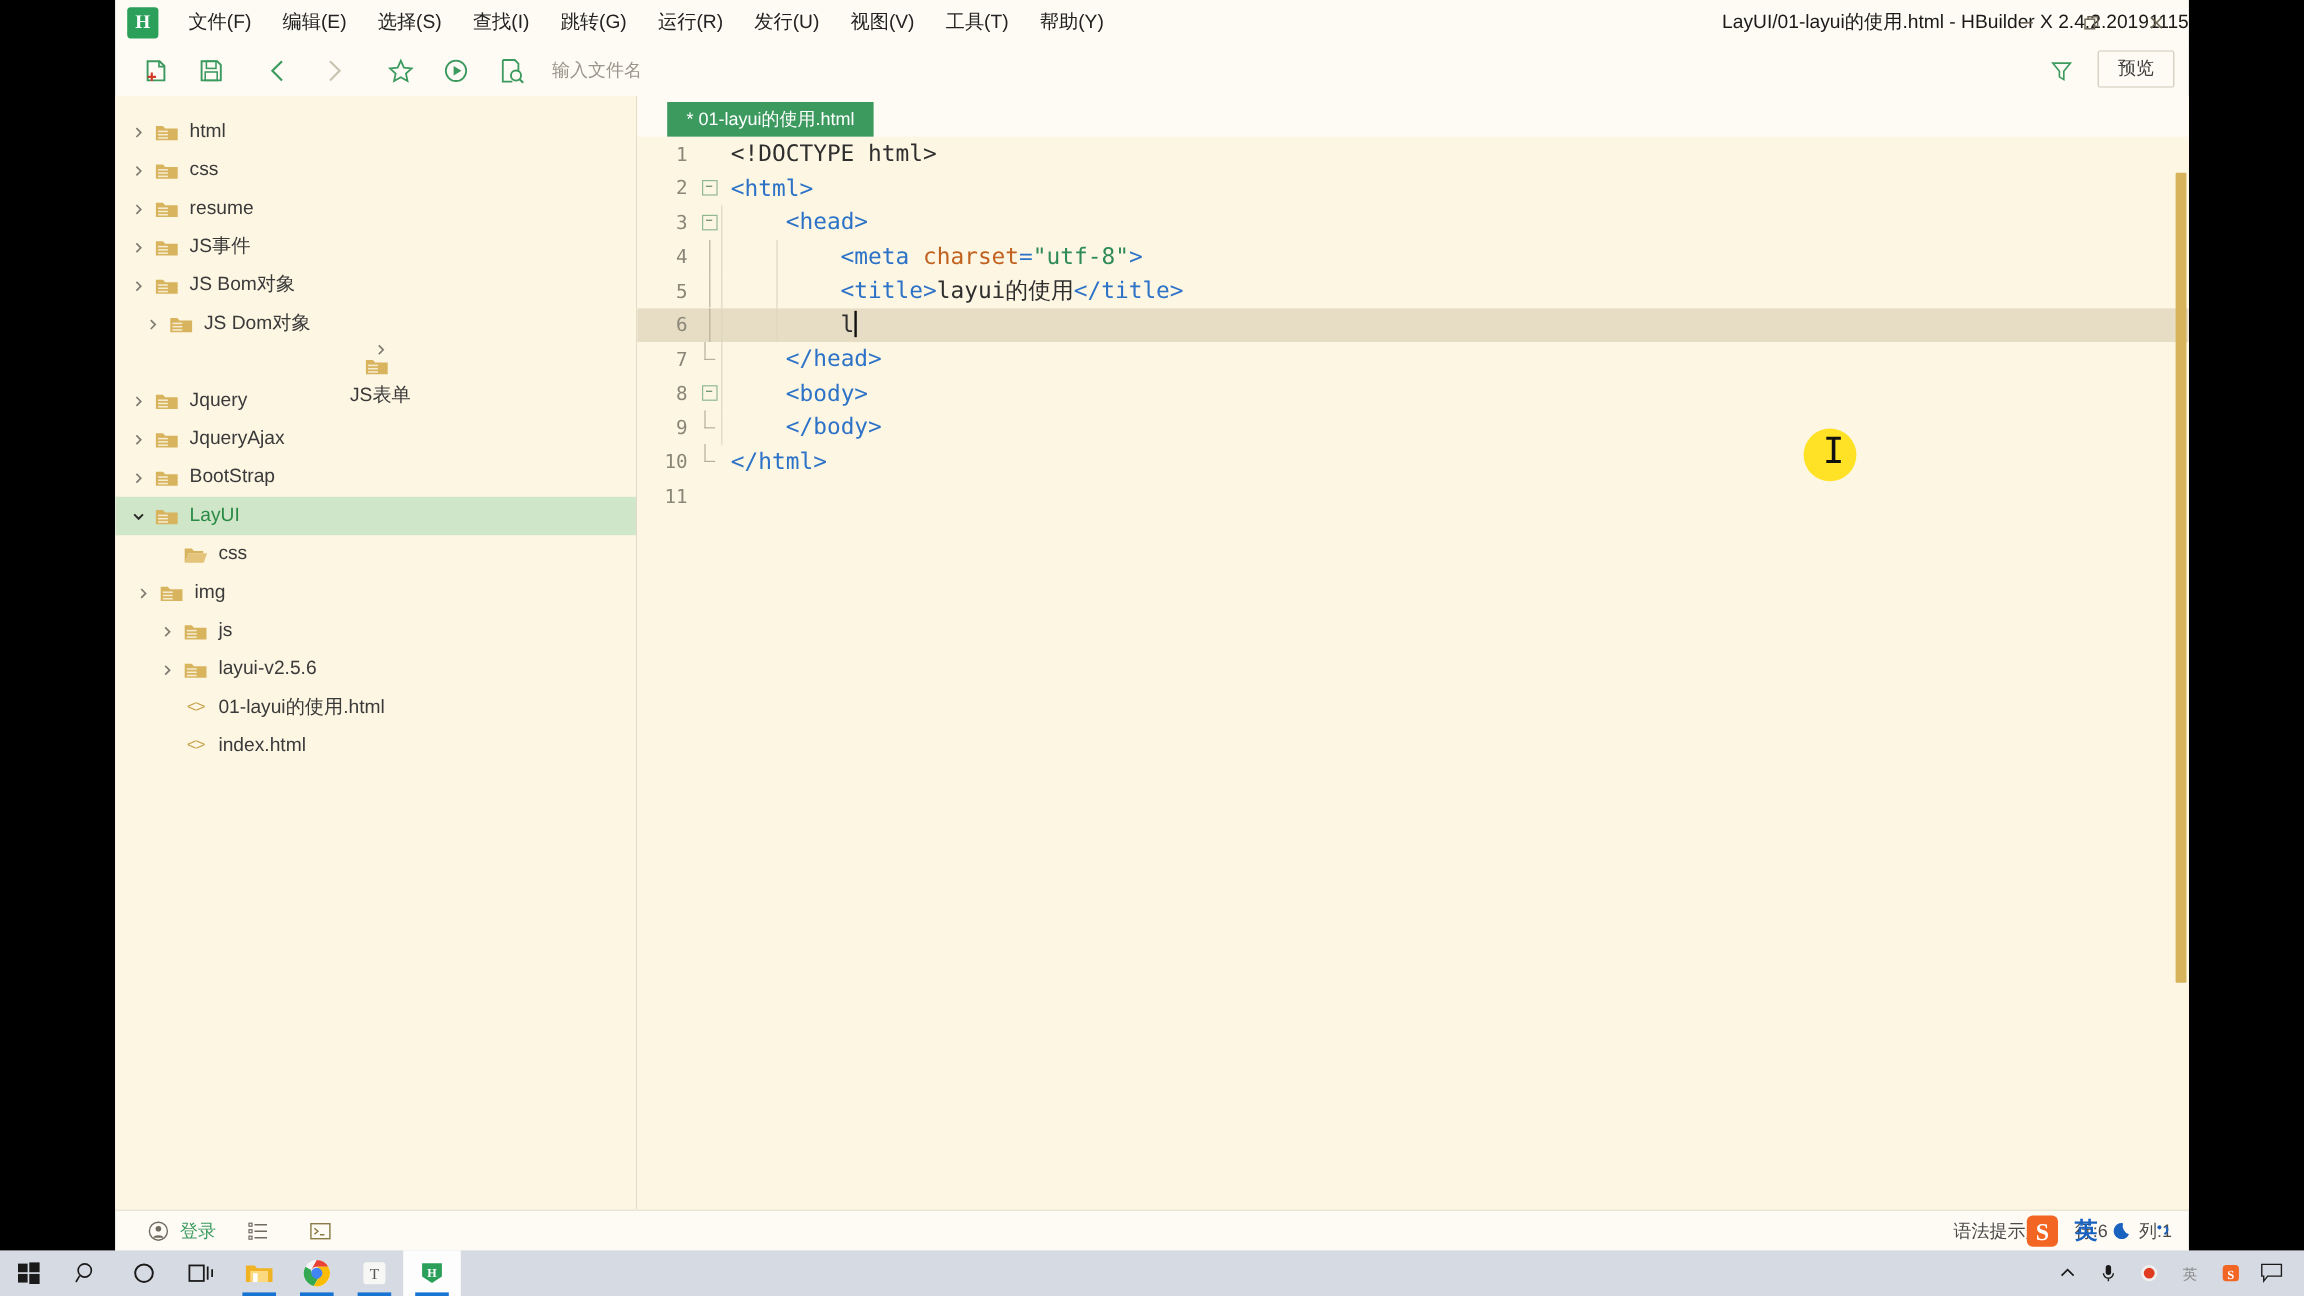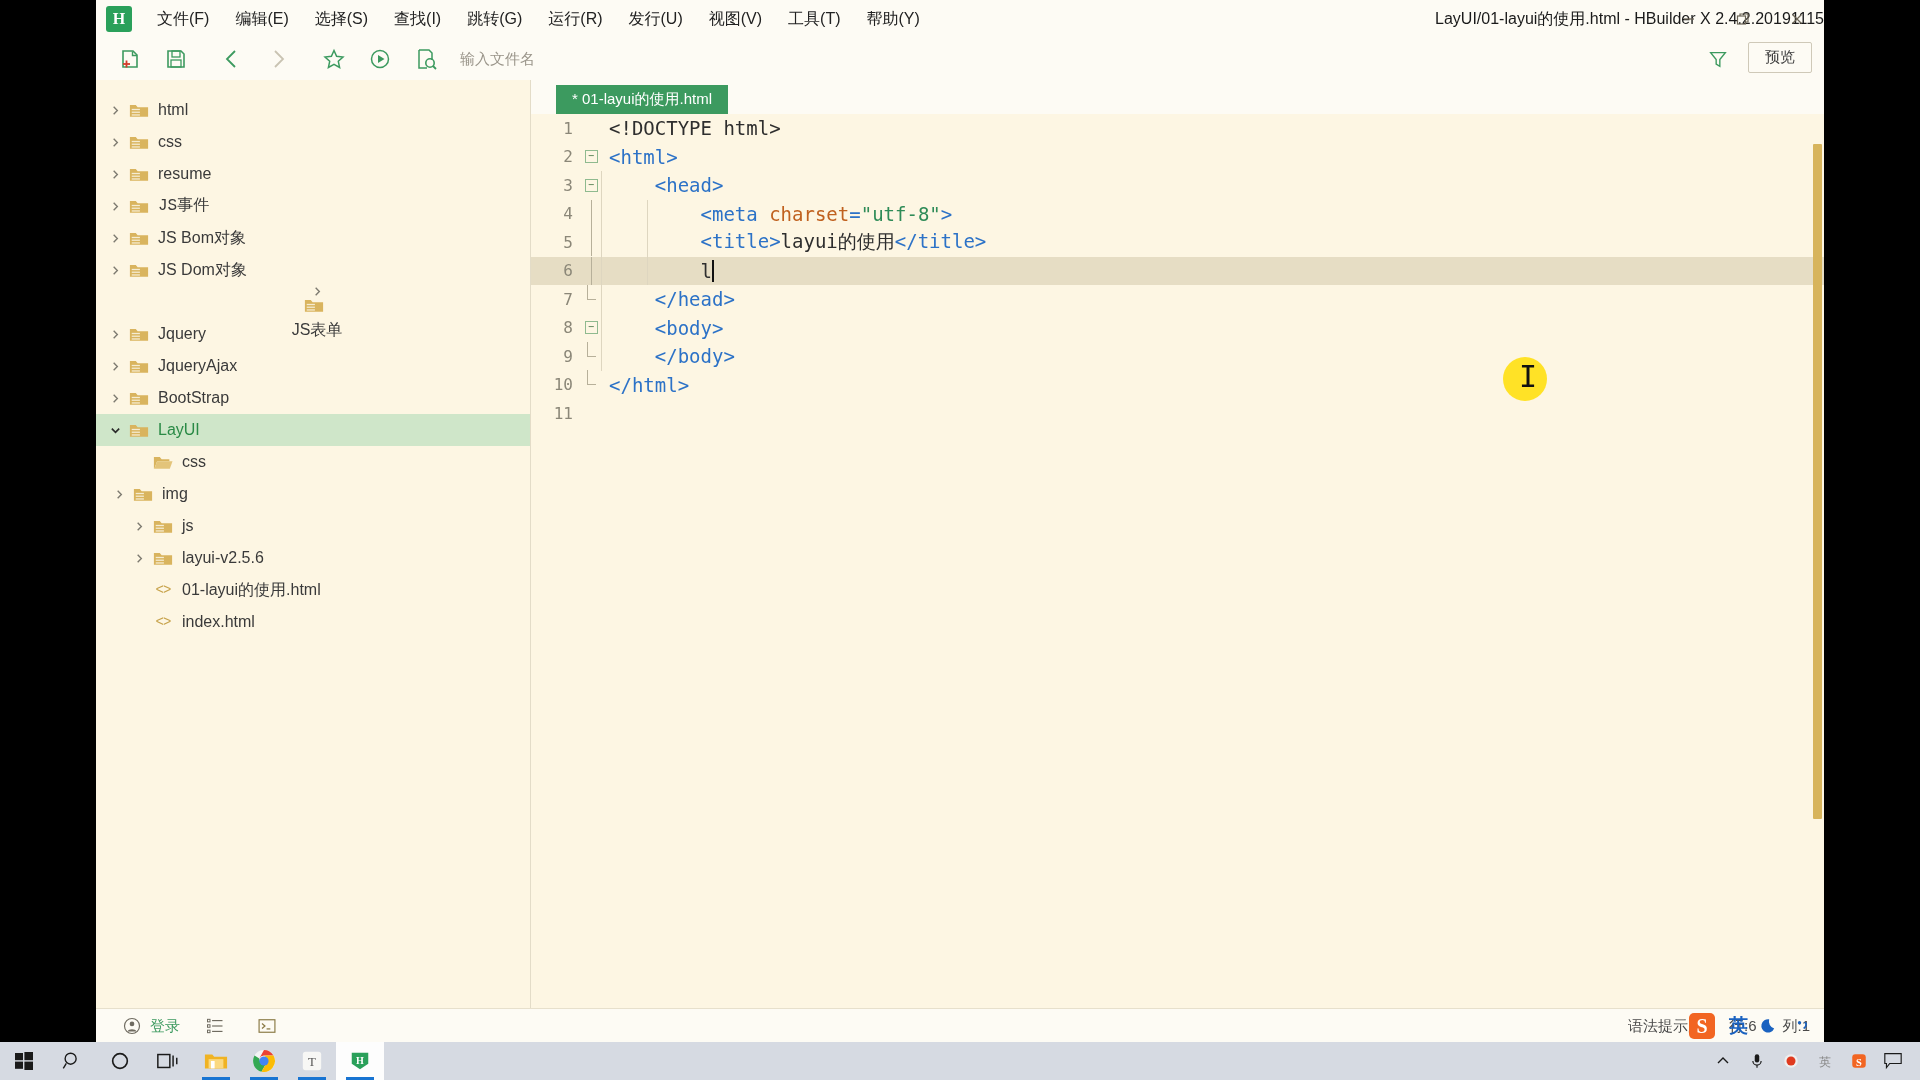--- a/index.html
+++ b/index.html
@@ -250,21 +250,21 @@
               <span class="ficon">
                 <svg width="20" height="17" viewBox="0 0 22 18">
                   <path d="M1 3 H7.5 L9.5 5.3 H21 V16 H1 Z" fill="#d9b45e"></path>
                   <rect x="3" y="7.2" width="9" height="1.4" fill="#f5ecd2"></rect>
                   <rect x="3" y="10.2" width="9" height="1.4" fill="#f5ecd2"></rect>
                   <rect x="3" y="13.2" width="9" height="1.4" fill="#f5ecd2"></rect>
                 </svg>
               </span>
               <span class="node-label">resume</span>
             </div>
-            <div class="node" style="padding-left: 8px; font-family: Liberation Mono, monospace;">
+            <div class="node" style="padding-left: 8px;">
               <span class="chev">
                 <svg width="11" height="11" viewBox="0 0 12 12">
                   <path d="M4 2 L8 6 L4 10" fill="none" stroke="#7d7a70" stroke-width="1.5"></path>
                 </svg>
               </span>
               <span class="ficon">
                 <svg width="20" height="17" viewBox="0 0 22 18">
                   <path d="M1 3 H7.5 L9.5 5.3 H21 V16 H1 Z" fill="#d9b45e"></path>
                   <rect x="3" y="7.2" width="9" height="1.4" fill="#f5ecd2"></rect>
                   <rect x="3" y="10.2" width="9" height="1.4" fill="#f5ecd2"></rect>
@@ -282,21 +282,21 @@
               <span class="ficon">
                 <svg width="20" height="17" viewBox="0 0 22 18">
                   <path d="M1 3 H7.5 L9.5 5.3 H21 V16 H1 Z" fill="#d9b45e"></path>
                   <rect x="3" y="7.2" width="9" height="1.4" fill="#f5ecd2"></rect>
                   <rect x="3" y="10.2" width="9" height="1.4" fill="#f5ecd2"></rect>
                   <rect x="3" y="13.2" width="9" height="1.4" fill="#f5ecd2"></rect>
                 </svg>
               </span>
               <span class="node-label">JS Bom对象</span>
             </div>
-            <div class="node" style="padding-left: 8px;">
+            <div class="node" style="padding-left: 20px;">
               <span class="chev">
                 <svg width="11" height="11" viewBox="0 0 12 12">
                   <path d="M4 2 L8 6 L4 10" fill="none" stroke="#7d7a70" stroke-width="1.5"></path>
                 </svg>
               </span>
               <span class="ficon">
                 <svg width="20" height="17" viewBox="0 0 22 18">
                   <path d="M1 3 H7.5 L9.5 5.3 H21 V16 H1 Z" fill="#d9b45e"></path>
                   <rect x="3" y="7.2" width="9" height="1.4" fill="#f5ecd2"></rect>
                   <rect x="3" y="10.2" width="9" height="1.4" fill="#f5ecd2"></rect>

